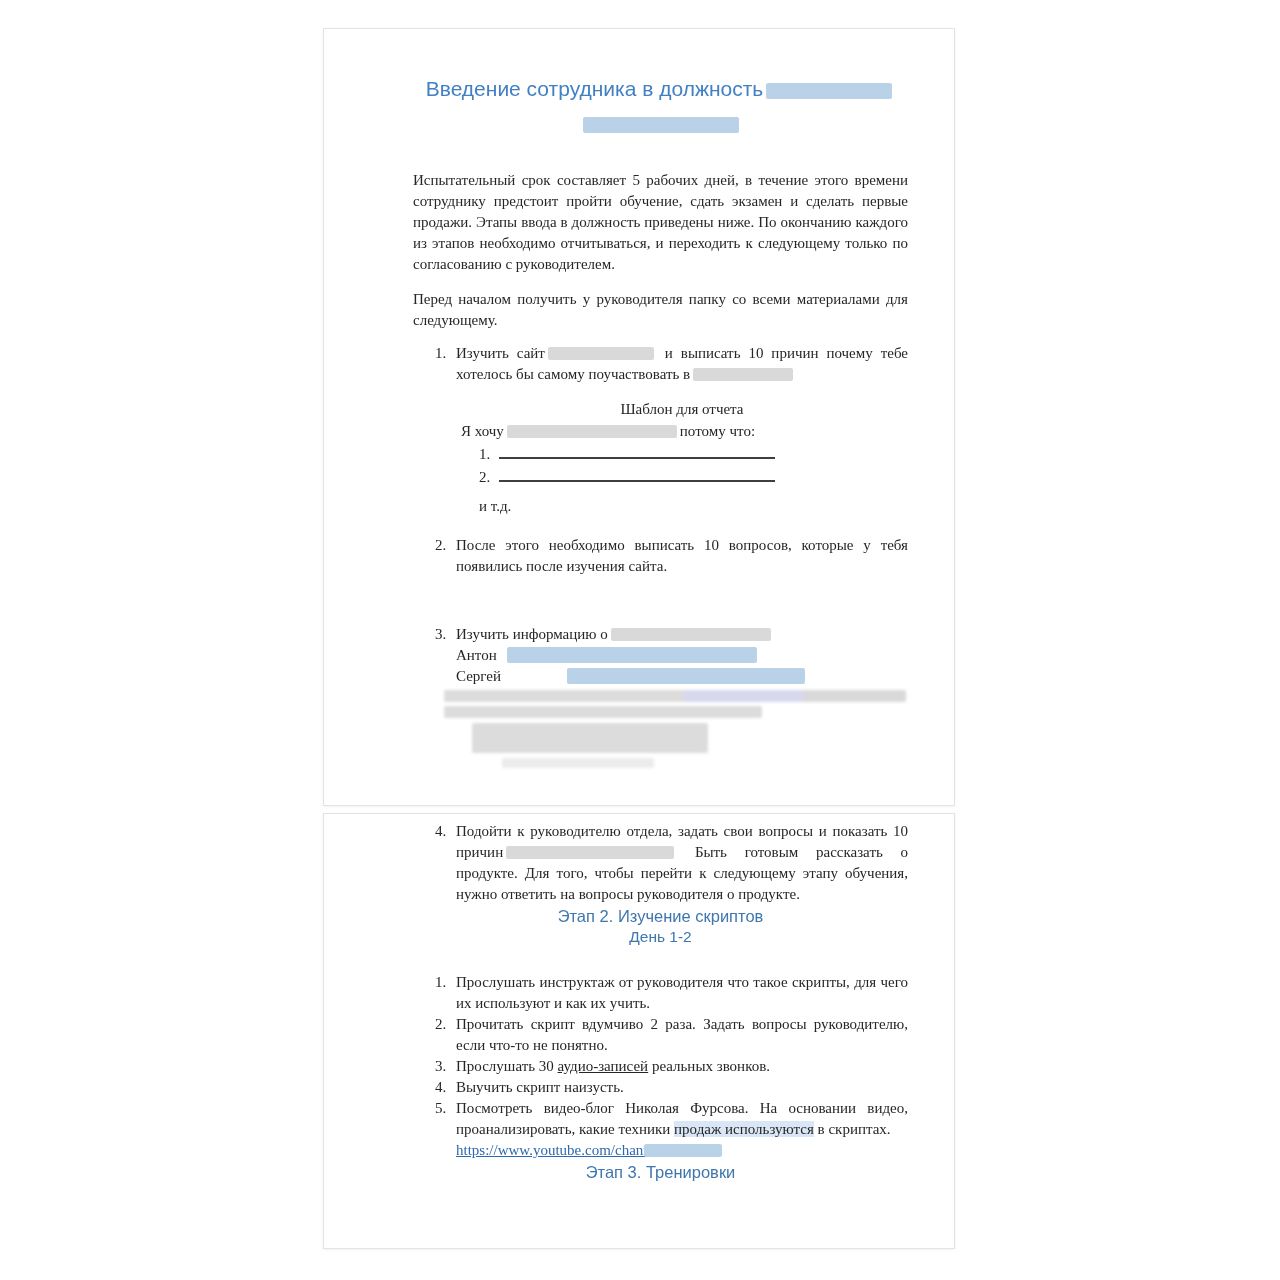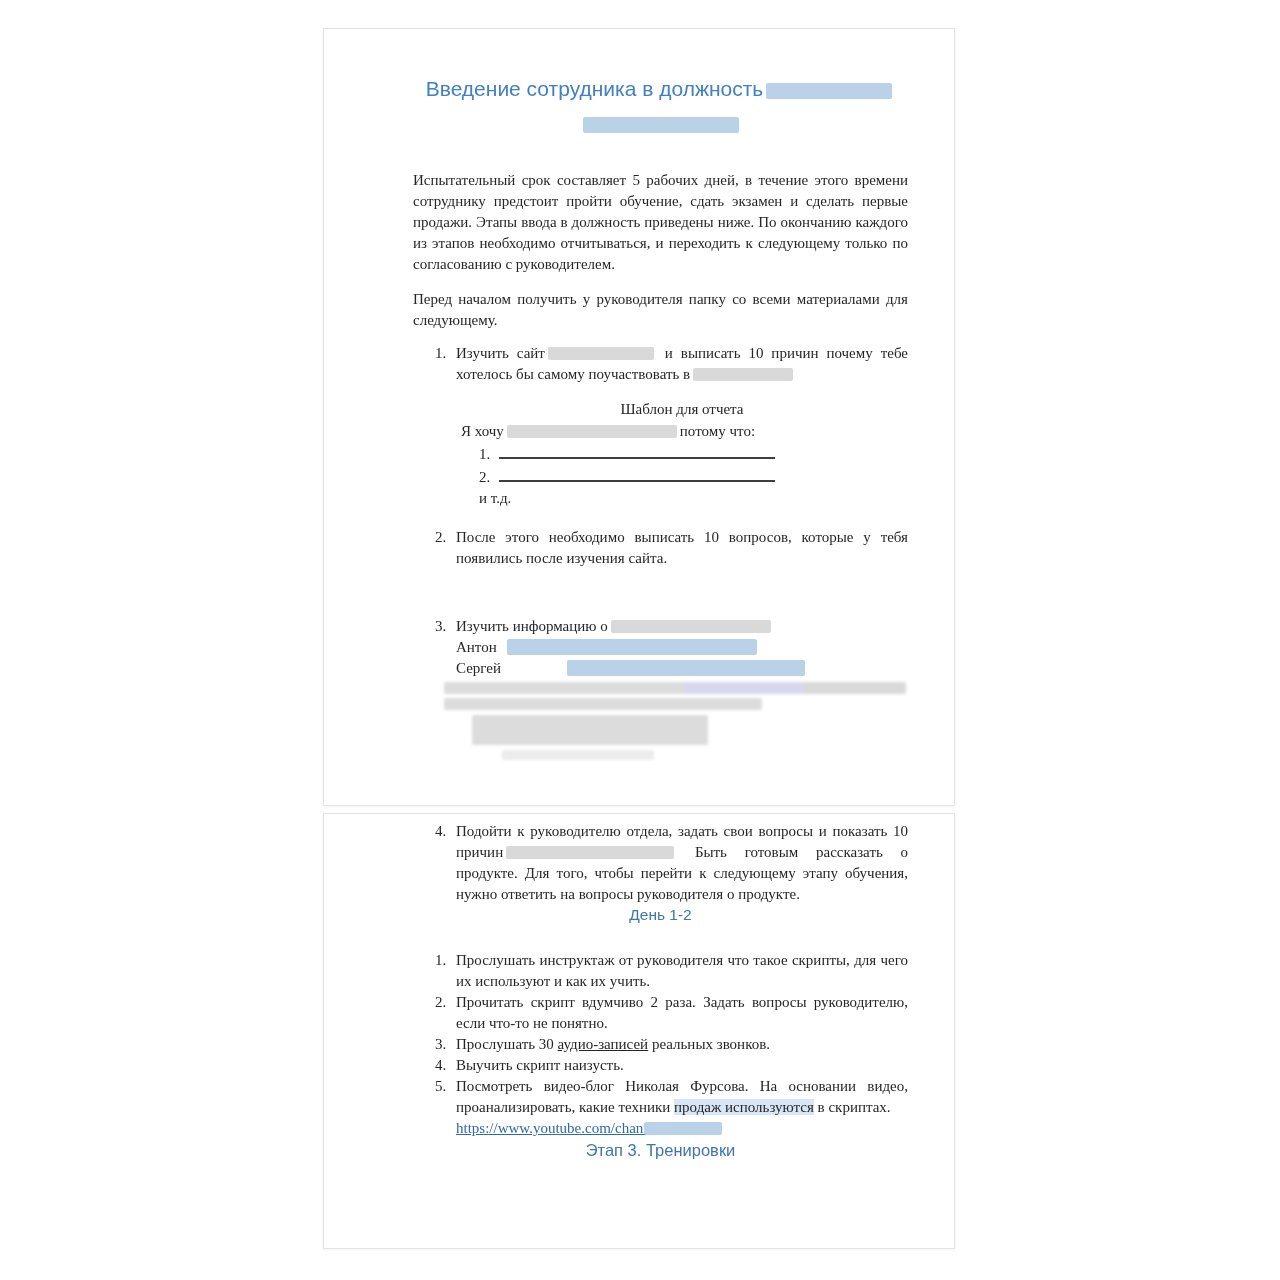--- a/index.html
+++ b/index.html
@@ -46,21 +46,21 @@
   
   .rd { display:inline-block; height:13px; background:#d9d9d9; border-radius:2px; vertical-align:-2px; margin:0 3px; }
   .rd-blue { background:#b9d2e8; }
   .rd-tall { height:16px; vertical-align:-3px; }
 
   
   .tpl-caption { text-align:center; margin-top:14px; }
   .tpl-lead { margin:1px 0 0 5px; }
   .tpl-row { padding-left:23px; margin-top:2px; white-space:nowrap; }
   .tpl-rule { display:inline-block; width:276px; height:13px; border-bottom:2px solid #3e3e3e; margin-left:9px; }
-  .tpl-etc { padding-left:23px; margin-top:0;font-family:Liberation Serif, serif; }
+  .tpl-etc { padding-left:23px; margin-top:8px;font-family:Liberation Serif, serif; }
 
   
   .blur3 { margin:3px 0 0 -12px; filter:blur(1.5px); }
   .blur3 .r1 { width:462px; height:12px; border-radius:2px; margin-bottom:4px;
     background:linear-gradient(90deg,#dcdcdc 0 52%,#d7d8ee 52% 78%,#d9d9d9 78%); }
   .blur3 .r2 { width:318px; height:12px; border-radius:2px; background:#dcdcdc; margin-bottom:5px; }
   .blur3 .r3 { width:236px; height:30px; border-radius:2px; background:#dcdcdc; margin-left:28px; }
   .blur3 .r4 { width:152px; height:10px; border-radius:2px; background:#ececec; margin:5px 0 0 58px; }
 
   .ul  { text-decoration:underline; }
@@ -139,20 +139,21 @@
   <div class="page page2">
 
     <div class="li">
       <span class="num">4.</span>
       <span class="txt">
         <span>Подойти к руководителю отдела, задать свои вопросы и показать 10 причин</span><span class="rd" style="width:168px"></span>
         <span>Быть готовым рассказать о продукте. Для того, чтобы перейти к следующему этапу обучения, нужно ответить на вопросы руководителя о продукте.</span>
       </span>
     </div>
 
+    <h2 class="stage mt14">Этап 2. Изучение скриптов</h2>
     <h3 class="day mt17">День 1-2</h3>
 
     <div class="mt25">
       <div class="li">
         <span class="num">1.</span>
         <span class="txt">Прослушать инструктаж от руководителя что такое скрипты, для чего их используют и как их учить.</span>
       </div>
       <div class="li">
         <span class="num">2.</span>
         <span class="txt">Прочитать скрипт вдумчиво 2 раза. Задать вопросы руководителю, если что-то не понятно.</span>

